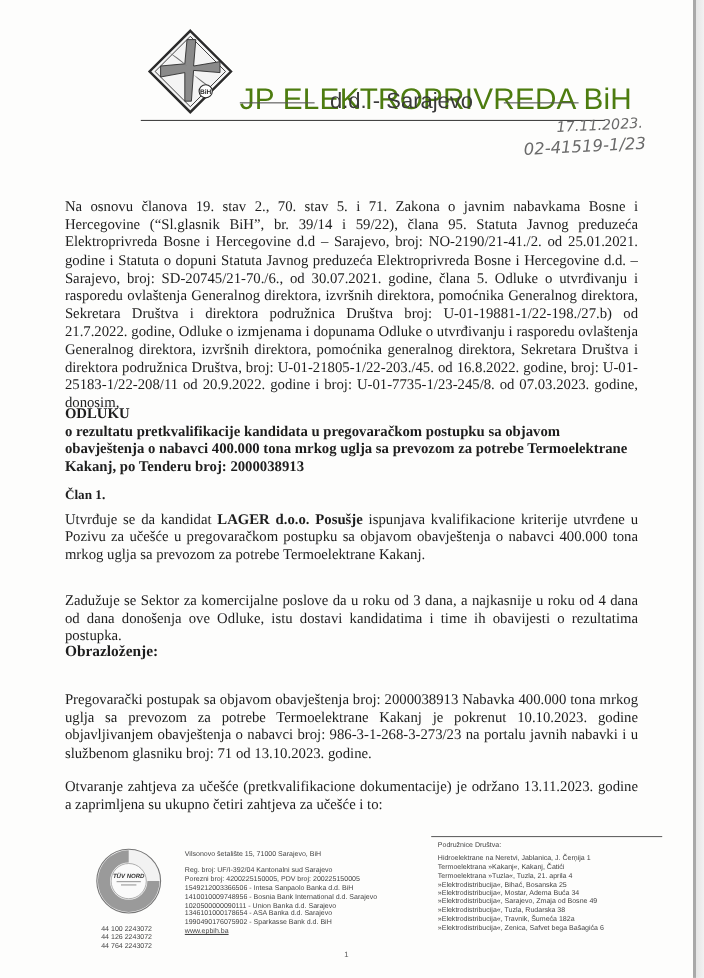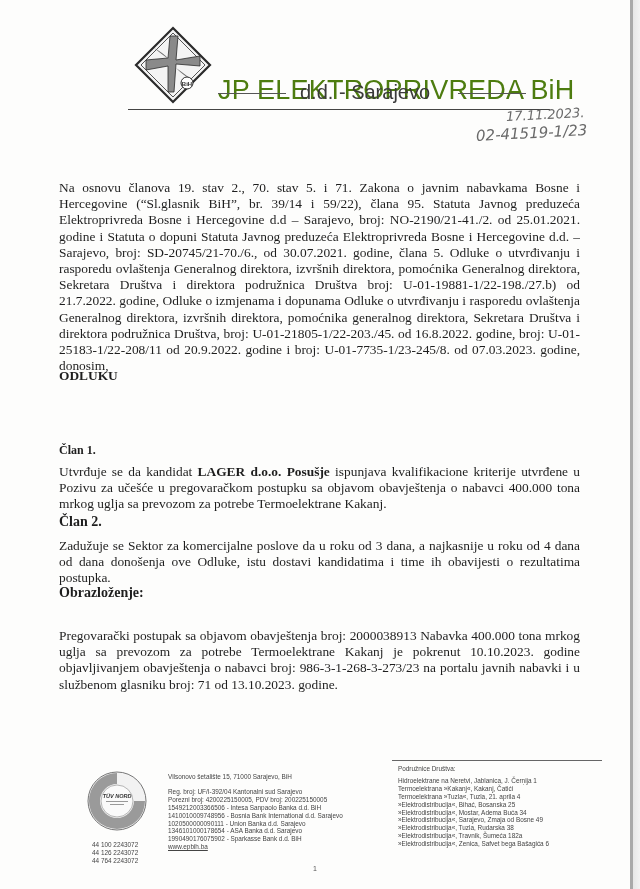--- a/index.html
+++ b/index.html
@@ -107,34 +107,35 @@
   <div class="dash-right"></div>
   <div class="header-rule"></div>
   <div class="handwritten hw-date">17.11.2023.</div>
   <div class="handwritten hw-num">02-41519-1/23</div>
 
   <div class="para" style="top:180px;">
     <p>Na osnovu članova 19. stav 2., 70. stav 5. i 71. Zakona o javnim nabavkama Bosne i Hercegovine (“Sl.glasnik BiH”, br. 39/14 i 59/22), člana 95. Statuta Javnog preduzeća Elektroprivreda Bosne i Hercegovine d.d – Sarajevo, broj: NO-2190/21-41./2. od 25.01.2021. godine i Statuta o dopuni Statuta Javnog preduzeća Elektroprivreda Bosne i Hercegovine d.d. – Sarajevo, broj: SD-20745/21-70./6., od 30.07.2021. godine, člana 5. Odluke o utvrđivanju i rasporedu ovlaštenja Generalnog direktora, izvršnih direktora, pomoćnika Generalnog direktora, Sekretara Društva i direktora podružnica Društva broj: U-01-19881-1/22-198./27.b) od 21.7.2022. godine, Odluke o izmjenama i dopunama Odluke o utvrđivanju i rasporedu ovlaštenja Generalnog direktora, izvršnih direktora, pomoćnika generalnog direktora, Sekretara Društva i direktora podružnica Društva, broj: U-01-21805-1/22-203./45. od 16.8.2022. godine, broj: U-01-25183-1/22-208/11 od 20.9.2022. godine i broj: U-01-7735-1/23-245/8. od 07.03.2023. godine, donosim,</p>
   </div>
 
   <div class="center title-main">ODLUKU</div>
+  <div class="center title-sub">o rezultatu pretkvalifikacije kandidata u pregovaračkom postupku sa objavom obavještenja o nabavci 400.000 tona mrkog uglja sa prevozom za potrebe Termoelektrane Kakanj, po Tenderu broj: 2000038913</div>
 
   <div class="center clan1">Član 1.</div>
   <div class="para" style="top:464px;font-family:Liberation Serif, serif;">
     <p><span>Utvrđuje se da kandidat </span><b class="inline">LAGER d.o.o. Posušje</b><span> ispunjava kvalifikacione kriterije utvrđene u Pozivu za učešće u pregovaračkom postupku sa objavom obavještenja o nabavci 400.000 tona mrkog uglja sa prevozom za potrebe Termoelektrane Kakanj.</span></p>
   </div>
 
-  <div class="center clan2">Član 2.</div>
   <div class="para" style="top:538px;">
     <p>Zadužuje se Sektor za komercijalne poslove da u roku od 3 dana, a najkasnije u roku od 4 dana od dana donošenja ove Odluke, istu dostavi kandidatima i time ih obavijesti o rezultatima postupka.</p>
   </div>
 
   <div class="center obraz">Obrazloženje:</div>
   <div class="para" style="top:628px;">
     <p>Pregovarački postupak sa objavom obavještenja broj: 2000038913 Nabavka 400.000 tona mrkog uglja sa prevozom za potrebe Termoelektrane Kakanj je pokrenut 10.10.2023. godine objavljivanjem obavještenja o nabavci broj: 986-3-1-268-3-273/23 na portalu javnih nabavki i u službenom glasniku broj: 71 od 13.10.2023. godine.</p>
+    <p style="margin-top:14px;">Otvaranje zahtjeva za učešće (pretkvalifikacione dokumentacije) je održano 13.11.2023. godine a zaprimljena su ukupno četiri zahtjeva za učešće i to:</p>
   </div>
 
   <div class="footer-rule"></div>
   <svg class="cert" viewBox="0 0 62 62">
     <circle cx="31" cy="31" r="29" fill="#f2f2f2" stroke="#777" stroke-width="1"></circle>
     <path d="M31,3 A28,28 0 1,0 59,31 L48,31 A17,17 0 1,1 31,14 Z" fill="#9a9a9a"></path>
     <circle cx="31" cy="31" r="16" fill="#fafafa" stroke="#888" stroke-width="0.6"></circle>
     <text x="31" y="28" font-size="5.5" text-anchor="middle" font-family="Liberation Sans, sans-serif" font-weight="bold" font-style="italic" fill="#333">TÜV NORD</text>
     <rect x="20" y="31" width="22" height="1" fill="#999"></rect>
     <rect x="24" y="34" width="14" height="1" fill="#999"></rect>

